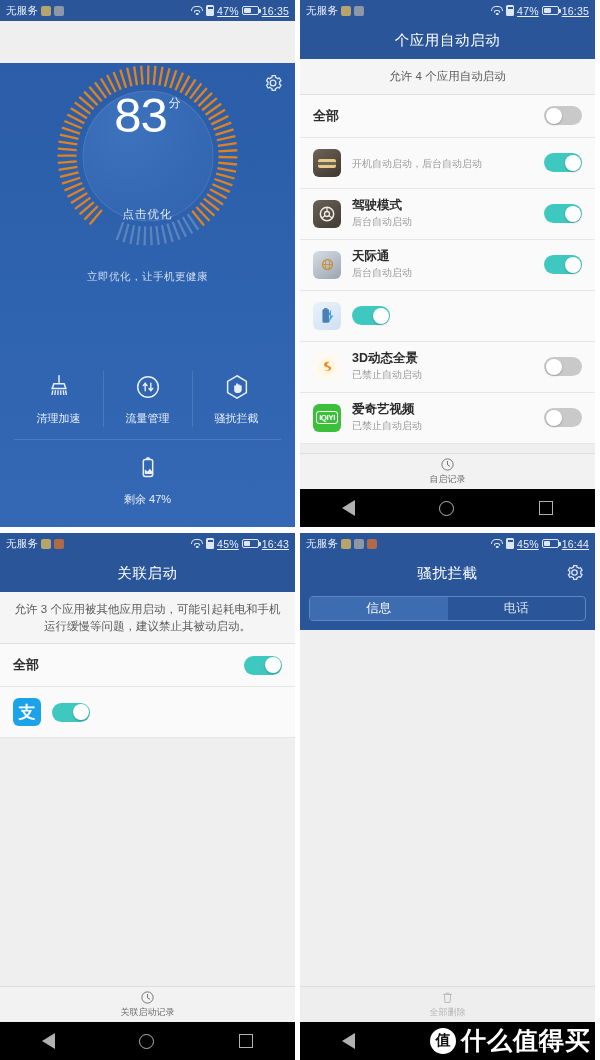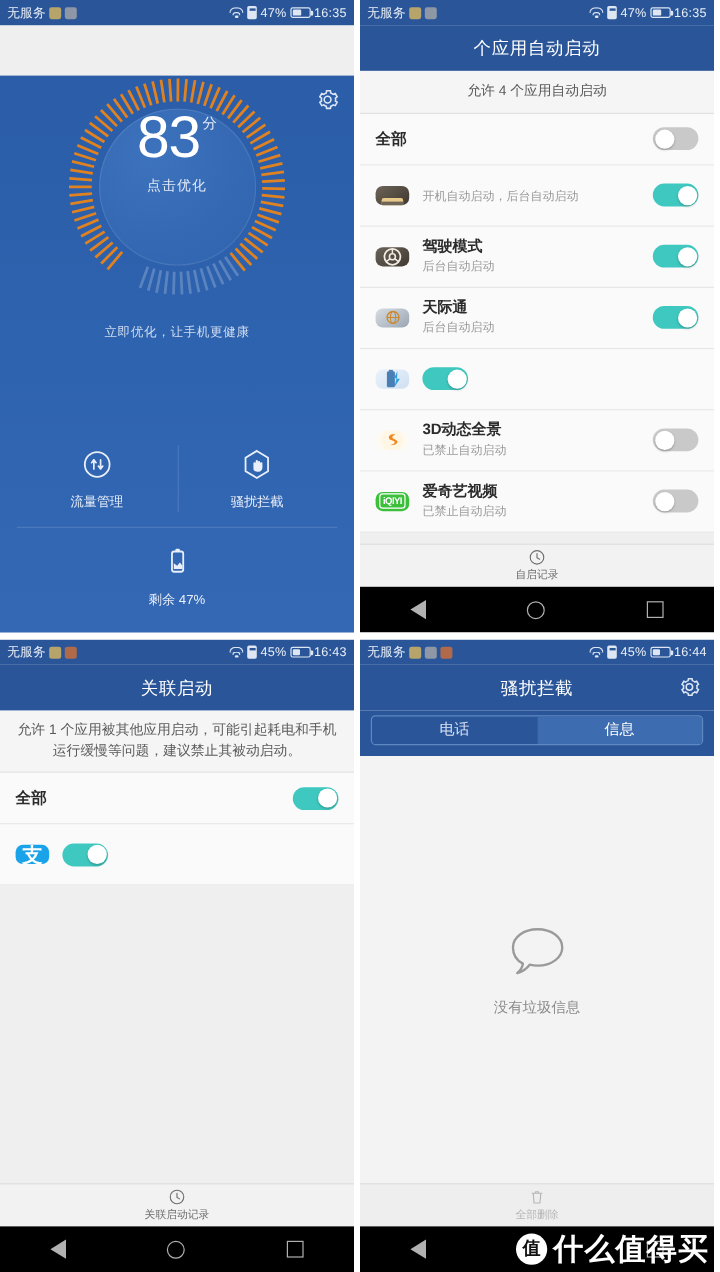--- a/index.html
+++ b/index.html
@@ -18,21 +18,21 @@
   #p4 { left: 300px; top: 533px; }
 
   
   .statusbar {
     height: 21px; background: #2a5699; color: #e9eef7;
     display: flex; align-items: center; padding: 0 6px;
     font-size: 10.5px; letter-spacing: .2px;
   }
   .sb-left { display: flex; align-items: center; gap: 3px; }
   .sb-spacer { flex: 1; }
-  .sb-right { display: flex; align-items: center; gap: 3px; font-size: 10.5px; }
+  .sb-right { display: flex; align-items: center; gap: 3px; font-size: 10.5px; text-decoration: underline; }
   .mini-ic { width: 10px; height: 10px; border-radius: 2px; display: inline-block; }
   .mini-ic.a { background: #b7a46a; }
   .mini-ic.b { background: #8d97a6; }
   .mini-ic.c { background: #b06a4a; }
   .wifi { width: 12px; height: 9px; position: relative; display:inline-block; }
   .wifi i { position: absolute; left: 50%; transform: translateX(-50%);
             border: 1.3px solid #dde6f2; border-bottom: none;
             border-radius: 8px 8px 0 0; }
   .wifi i:nth-child(1){ width: 12px; height: 5px; bottom: 4px; }
   .wifi i:nth-child(2){ width: 7px;  height: 3px; bottom: 2px; }
@@ -48,21 +48,21 @@
   .home-gear { position: absolute; right: 12px; top: 10px; width: 20px; height: 20px; }
   .gearsvg { width: 100%; height: 100%; display: block; }
 
   .gauge-wrap { position: relative; width: 185px; height: 185px; margin: 42px auto 0; }
   .ticks { position: absolute; inset: 0; }
   .inner-circle {
     position: absolute; left: 50%; top: 50%; transform: translate(-50%,-50%);
     width: 131px; height: 131px; border-radius: 50%;
     background: radial-gradient(circle at 35% 30%, #3d72bd 0%, #3569b4 55%, #2f63ad 100%);
     box-shadow: 0 0 0 1px rgba(255,255,255,.10) inset;
-    display: flex; flex-direction: column; align-items: center; justify-content: flex-start;
+    display: flex; flex-direction: column; align-items: center; justify-content: space-between;
   }
   .score-line { display: flex; align-items: flex-start; line-height: 1; }
   .score { font-size: 49px; color: #ffffff; font-weight: 300; letter-spacing: -1px; }
   .score-unit { font-size: 12px; color: #e7eefb; margin-top: 6px; margin-left: 2px; }
   .score-sub { font-size: 11.5px; color: #e2eaf7; margin-top: 8px; letter-spacing: 1px; }
   .home-tip { text-align: center; color: #cfdcf0; font-size: 10.5px; margin-top: 22px; letter-spacing: .5px; }
 
   .grid { position: absolute; left: 14px; right: 14px; top: 296px; }
   .grid-row { display: flex; height: 80px; }
   .grid-row + .grid-row { border-top: 1px solid rgba(255,255,255,.13); }
@@ -74,21 +74,21 @@
   
   .apphead { height: 38px; background: #2a5699; display: flex; align-items: center; justify-content: center; position: relative; }
   .apphead-title { color: #ffffff; font-size: 14.5px; letter-spacing: .6px; }
   .apphead-gear { position: absolute; right: 11px; top: 9px; width: 19px; height: 19px; }
 
   
   .listbody { background: #efefef; height: 100%; }
   .note { background: #f5f5f5; padding: 9px 13px; font-size: 11.5px; color: #5a5a5a; line-height: 1.45; border-bottom: 1px solid #e0e0e0; text-align: center; }
   .row { background: #fafafa; display: flex; align-items: center; padding: 0 13px; height: 43px; border-bottom: 1px solid #e6e6e6; }
   .row.tall { height: 51px; }
-  .row-icon { width: 28px; height: 16px; border-radius: 6px; margin-right: 11px; flex: none; position: relative; overflow: hidden; }
+  .row-icon { width: 28px; height: 28px; border-radius: 6px; margin-right: 11px; flex: none; position: relative; overflow: hidden; }
   .row-text { flex: 1; min-width: 0; }
   .row-title { font-size: 12.5px; color: #2b2b2b; font-weight: bold; line-height: 1.25; }
   .row-title.plain { font-weight: bold; font-size: 13px; }
   .row-sub { font-size: 10px; color: #9a9a9a; margin-top: 2px; }
   .row-sub.warn { color: #d23c32; font-weight: bold; }
 
   .toggle { width: 38px; height: 19px; border-radius: 10px; position: relative; flex: none; background: #c9c9c9; }
   .toggle.on { background: #3ec8c0; }
   .toggle .knob { position: absolute; top: 1.5px; left: 1.5px; width: 16px; height: 16px; border-radius: 50%; background: #fff; box-shadow: 0 1px 2px rgba(0,0,0,.25); }
   .toggle.on .knob { left: auto; right: 1.5px; }
@@ -247,20 +247,37 @@
           <div class="score-sub">点击优化</div>
         </div>
       </div>
 
       <div class="home-tip">立即优化，让手机更健康</div>
 
       <div class="grid">
         <div class="grid-row">
           <div class="cell">
             <svg class="cell-ic" viewBox="0 0 32 32">
+              <g fill="none" stroke="#e9eff9" stroke-width="1.6" stroke-linecap="round">
+                <path d="M16 4v7"></path>
+                  <path d="M10.5 12.5h11l1.8 5H8.7z"></path>
+              </g>
+              <g stroke="#e9eff9" stroke-width="1.4">
+                <path d="M9.4 19.5l-.9 5"></path>
+                  <path d="M12.2 19.5l-.6 5"></path>
+                  <path d="M15 19.5l-.2 5"></path>
+                <path d="M17.8 19.5l.2 5"></path>
+                  <path d="M20.6 19.5l.6 5"></path>
+                  <path d="M23 19.5l.9 5"></path>
+              </g>
+            </svg>
+            <div class="cell-lb">清理加速</div>
+          </div>
+          <div class="cell">
+            <svg class="cell-ic" viewBox="0 0 32 32">
               <circle cx="16" cy="16" r="11" fill="none" stroke="#e9eff9" stroke-width="1.6"></circle>
               <path d="M13 20V12m0 0l-2 2.5M13 12l2 2.5" fill="none" stroke="#e9eff9" stroke-width="1.5" stroke-linecap="round"></path>
               <path d="M19 12v8m0 0l-2-2.5M19 20l2-2.5" fill="none" stroke="#e9eff9" stroke-width="1.5" stroke-linecap="round"></path>
             </svg>
             <div class="cell-lb">流量管理</div>
           </div>
           <div class="cell">
             <svg class="cell-ic" viewBox="0 0 32 32">
               <path d="M16 4l10 6v12l-10 6-10-6V10z" fill="none" stroke="#e9eff9" stroke-width="1.6"></path>
               <path d="M13 20v-5a1 1 0 0 1 2 0v-2a1 1 0 0 1 2 0v1a1 1 0 0 1 2 0v1a1 1 0 0 1 2 0v4c0 2-1.5 3.5-3.5 3.5h-1c-2 0-3.5-1.3-3.5-2.5z" fill="#e9eff9"></path>
@@ -449,21 +466,21 @@
           </span>
         <span>16:43</span>
       </div>
     </div>
 
     <div class="apphead">
       <div class="apphead-title">关联启动</div>
     </div>
 
     <div class="listbody">
-      <div class="note">允许 1 个应用被其他应用启动，可能引起耗电和手机运行缓慢等问题，建议禁止其被动启动。</div>
+      <div class="note">允许 3 个应用被其他应用启动，可能引起耗电和手机运行缓慢等问题，建议禁止其被动启动。</div>
 
       <div class="row">
         <div class="row-text">
           <div class="row-title plain">全部</div>
         </div>
         <div class="toggle on">
             <span class="knob"></span>
           </div>
       </div>
 
@@ -520,37 +537,29 @@
       <div class="apphead-title">骚扰拦截</div>
       <div class="apphead-gear">
         <svg class="gearsvg" viewBox="0 0 24 24">
           <path fill="none" stroke="#dce6f6" stroke-width="1.6" d="M12 8.6a3.4 3.4 0 1 0 0 6.8 3.4 3.4 0 0 0 0-6.8zM20 12c0-.5-.05-1-.14-1.46l1.7-1.26-1.9-3.3-2 .8a8 8 0 0 0-2.53-1.47L14.8 3.2h-3.8l-.33 2.11a8 8 0 0 0-2.53 1.47l-2-.8-1.9 3.3 1.7 1.26a8.2 8.2 0 0 0 0 2.92l-1.7 1.26 1.9 3.3 2-.8a8 8 0 0 0 2.53 1.47l.33 2.11h3.8l.33-2.11a8 8 0 0 0 2.53-1.47l2 .8 1.9-3.3-1.7-1.26c.09-.46.14-.96.14-1.46z"></path>
         </svg>
       </div>
     </div>
 
     <div class="tabbar">
       <div class="tabs">
+        <div class="tab active">
+          <span>信息</span>
+        </div>
         <div class="tab">
           <span>电话</span>
         </div>
-        <div class="tab active">
-          <span>信息</span>
-        </div>
-      </div>
-    </div>
-
-    <div class="p4body" style="height:calc(100% - 21px - 38px - 38px - 38px - 36px)">
-      <div class="empty">
-        <svg style="width:54px;height:50px" viewBox="0 0 60 56">
-          <path d="M30 6c13 0 23 7.5 23 17s-10 17-23 17c-2.6 0-5.1-.3-7.4-.9-2.2 3-5.8 6-11.6 7.9 3-2.6 4.8-5.6 5.3-8.9C10.4 35 7 29.9 7 23 7 13.5 17 6 30 6z" fill="none" stroke="#9a9a9a" stroke-width="2.2" stroke-linejoin="round"></path>
-        </svg>
-        <div class="empty-lb">没有垃圾信息</div>
-      </div>
-    </div>
+      </div>
+    </div>
+
 
     <div class="actionbar dim" style="position:absolute;left:0;right:0;bottom:38px">
       <svg class="ab-ic" viewBox="0 0 24 24">
         <path d="M5 7h14M10 7V5h4v2M7 7l1 13h8l1-13" fill="none" stroke="#b6b6b6" stroke-width="1.5" stroke-linejoin="round"></path>
       </svg>
       <div class="ab-lb">全部删除</div>
     </div>
 
     <div class="navbar" style="position:absolute;left:0;right:0;bottom:0">
       <div class="nav-back"></div>

